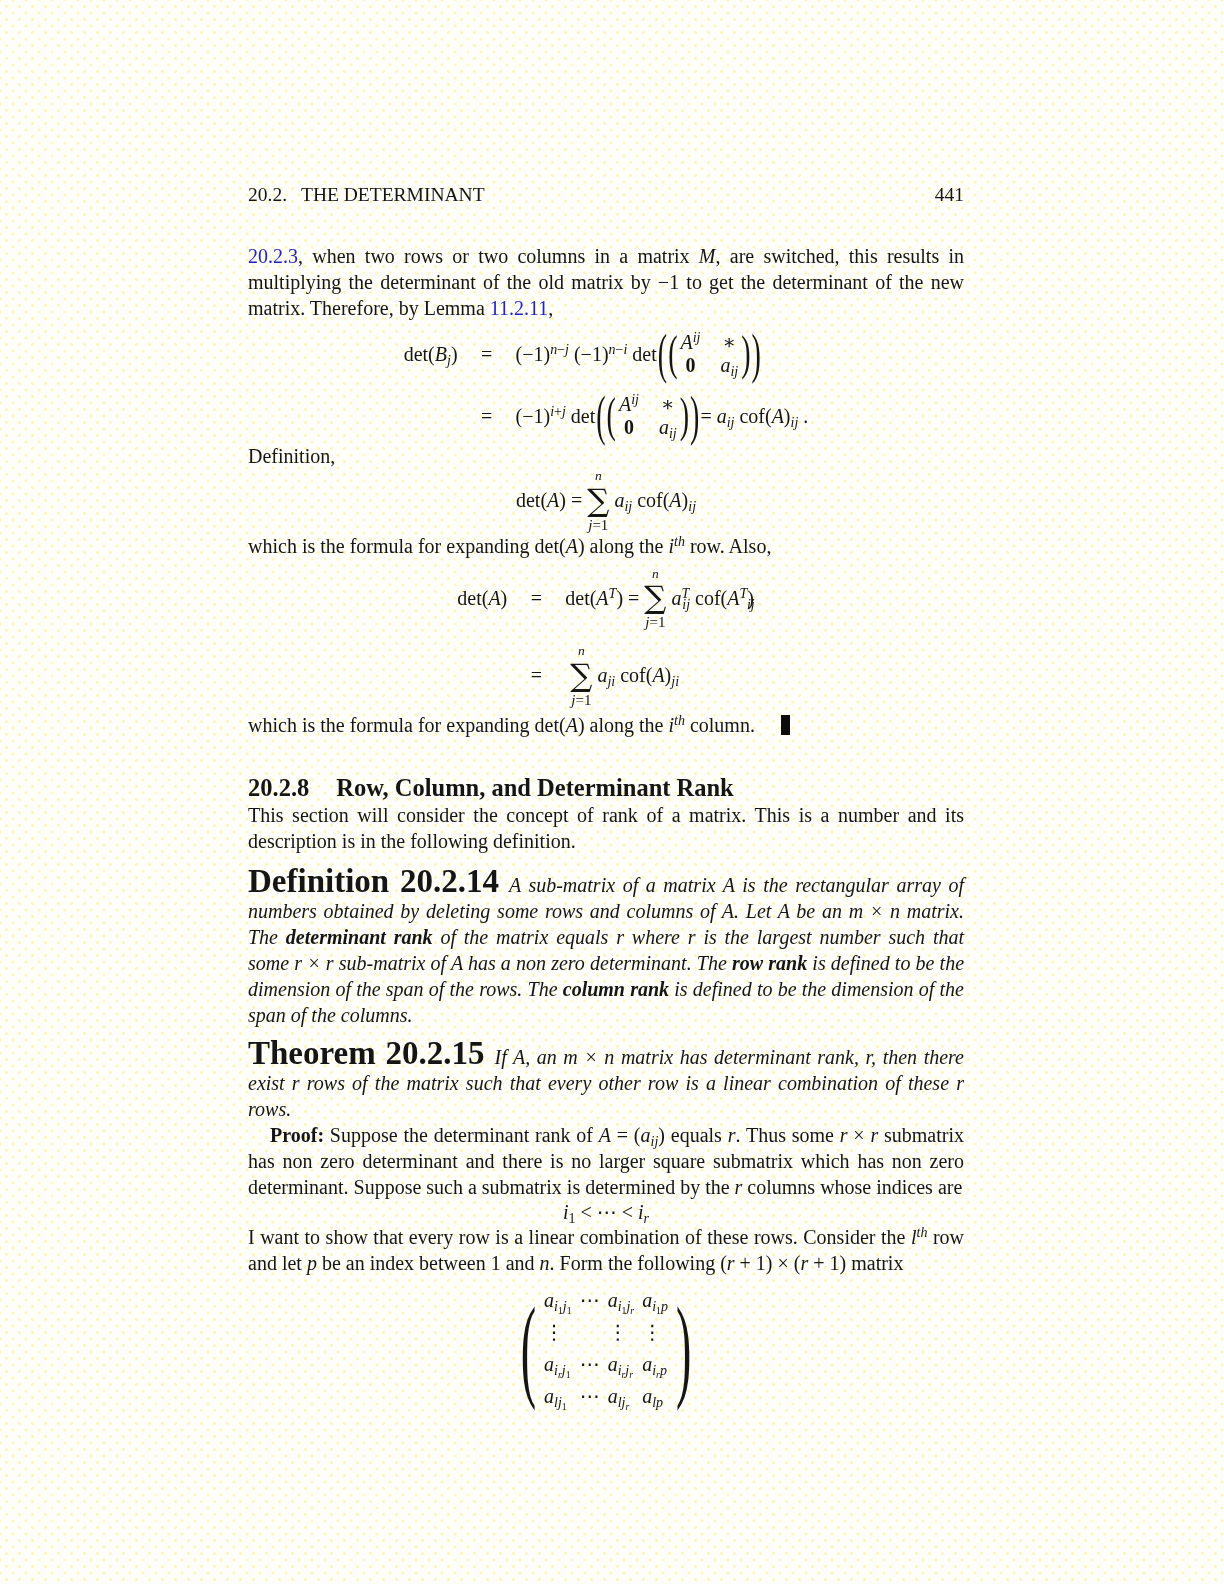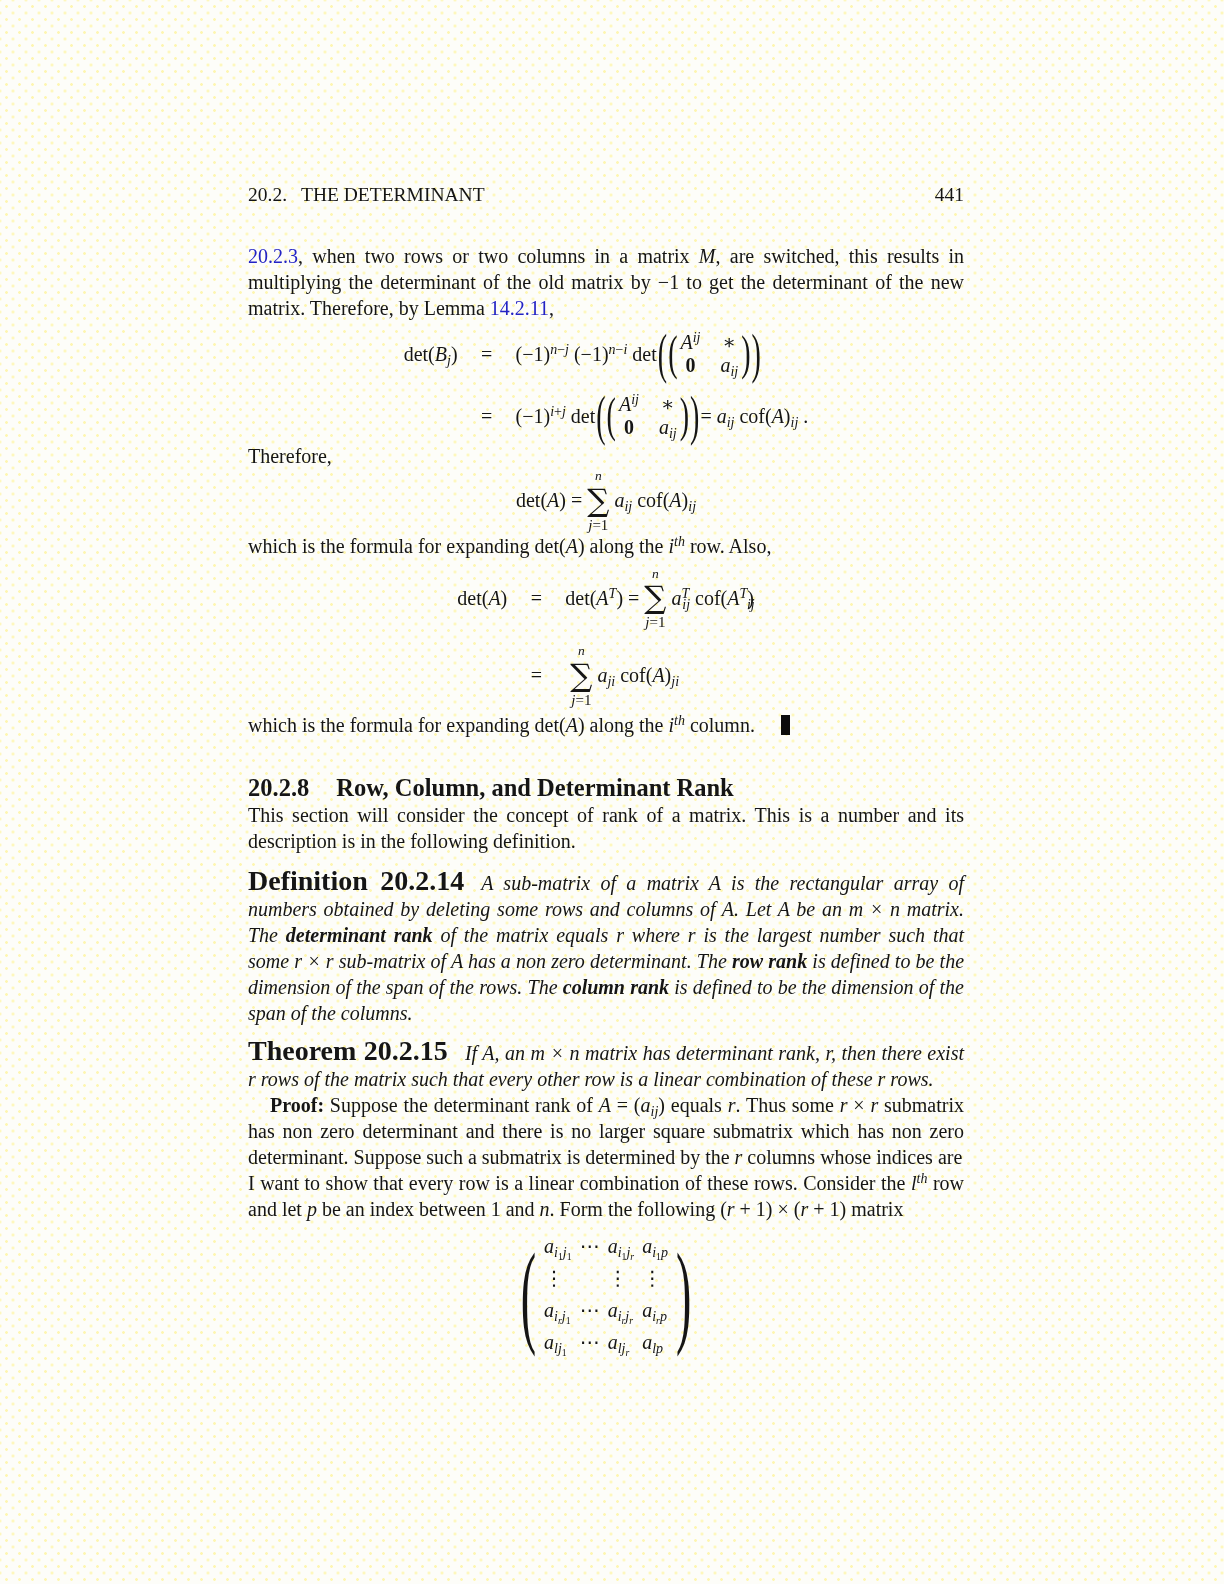--- a/index.html
+++ b/index.html
@@ -49,21 +49,21 @@
   .sum{display:inline-flex;flex-direction:column;align-items:center;line-height:1;margin:0 5px;}
   .sum .top{font-size:13.5px;margin-bottom:2px;}
   .sum .sig{font-size:31px;font-family:"DejaVu Serif",serif;}
   .sum .bot{font-size:15px;margin-top:2px;}
   
   .qed{display:inline-block;width:9px;height:20px;background:#0b0b0b;
     margin-left:26px;vertical-align:-3px;}
   
   h2.sechead{font-size:24.5px;margin:36px 0 0 0;font-weight:bold;}
   h2.sechead .num{margin-right:27px;}
-  .envhead{font-weight:bold;font-size:28px;font-style:normal;margin-right:17px;}
+  .envhead{font-weight:bold;font-size:33px;font-style:normal;margin-right:10px;}
   .env{font-size:20px;line-height:26px;text-align:justify;font-style:italic;margin:0;}
   .proof{text-indent:22px;}
   
   .bigmat{display:flex;justify-content:center;align-items:center;margin-top:12px;font-size:20px;}
   .m44{display:inline-grid;grid-template-columns:repeat(4,max-content);
     column-gap:32px;row-gap:7px;align-items:center;justify-items:start;
     margin:0 8px;line-height:24px;gap:8px;}
   .m44 .ctr{justify-self:center;}
   .p-big{font-size:46px;transform:scaleY(2.5);}
   .mt10{margin-top:10px;} .mt6{margin-top:6px;} .mt12{margin-top:12px;}
@@ -75,21 +75,21 @@
 <div class="page">
   <div class="content">
 
     <div class="runhead">
       <div>
         <span class="sec">20.2.</span><span>THE DETERMINANT</span>
       </div>
       <span>441</span>
     </div>
 
-    <p class="body"><span class="m-l">20.2.3</span>, when two rows or two columns in a matrix <span class="m-i">M</span>, are switched, this results in multiplying the determinant of the old matrix by −1 to get the determinant of the new matrix. Therefore, by Lemma <span class="m-l">14.2.11</span>,</p>
+    <p class="body"><span class="m-l">20.2.3</span>, when two rows or two columns in a matrix <span class="m-i">M</span>, are switched, this results in multiplying the determinant of the old matrix by −1 to get the determinant of the new matrix. Therefore, by Lemma <span class="m-l">11.2.11</span>,</p>
 
     <div class="eqgrid eq1">
       <span class="lhs">det(<span class="m-i">B</span><sub><span class="m-i">j</span></sub>)</span>
       <span class="rel">=</span>
       <span class="rhs">
         <span class="seg">(−1)<sup><span class="m-i">n</span>−<span class="m-i">j</span></sup> (−1)<sup><span class="m-i">n</span>−<span class="m-i">i</span></sup> det</span>
         <span class="paren p-out2">(</span>
           <span class="paren p-in2">(</span>
         <span class="m22">
           <span><span class="m-i">A</span><sup><span class="m-i">ij</span></sup></span>
@@ -112,21 +112,21 @@
           <span>∗</span>
           <span><span class="m-b">0</span></span>
           <span><span class="m-i">a</span><sub><span class="m-i">ij</span></sub></span>
         </span>
         <span class="paren p-in2">)</span>
           <span class="paren p-out2">)</span>
         <span class="seg">= <span class="m-i">a</span><sub><span class="m-i">ij</span></sub> cof(<span class="m-i">A</span>)<sub><span class="m-i">ij</span></sub> .</span>
       </span>
     </div>
 
-    <p class="body noj">Therefore,</p>
+    <p class="body noj">Definition,</p>
 
     <div class="ceqflex">
       <span class="seg">det(<span class="m-i">A</span>) =</span>
       <span class="sum">
         <span class="top"><span class="m-i">n</span></span>
         <span class="sig">∑</span>
         <span class="bot"><span class="m-i">j</span>=1</span>
       </span>
       <span class="seg"><span class="m-i">a</span><sub><span class="m-i">ij</span></sub> cof(<span class="m-i">A</span>)<sub><span class="m-i">ij</span></sub></span>
     </div>
@@ -167,20 +167,21 @@
     <p class="body mt16">This section will consider the concept of rank of a matrix. This is a number and its description is in the following definition.</p>
 
     <p class="env mt14"><span class="envhead">Definition 20.2.14</span><span>A sub-matrix of a matrix A is the rectangular array of numbers obtained by deleting some rows and columns of A. Let A be an m × n matrix. The <span class="m-b">determinant rank</span> of the matrix equals r where r is the largest number such that some r × r sub-matrix of A has a non zero determinant. The <span class="m-b">row rank</span> is defined to be the dimension of the span of the rows. The <span class="m-b">column rank</span> is defined to be the dimension of the span of the columns.</span></p>
 
     <p class="env mt12"><span class="envhead">Theorem 20.2.15</span><span>If A, an m × n matrix has determinant rank, r, then there exist r rows of the matrix such that every other row is a linear combination of these r rows.</span></p>
 
     <p class="body proof mt16"><span class="m-b">Proof:</span> Suppose the determinant rank of <span class="m-i">A</span> = (<span class="m-i">a</span><sub><span class="m-i">ij</span></sub>) equals <span class="m-i">r</span>. Thus some <span class="m-i">r</span> × <span class="m-i">r</span> submatrix has non zero determinant and there is no larger square submatrix which has non zero determinant. Suppose such a submatrix is determined by the <span class="m-i">r</span> columns whose indices are</p>
 
 
 
+    <p class="ceq"><span class="m-i">i</span><sub>1</sub> &lt; ⋯ &lt; <span class="m-i">i</span><sub><span class="m-i">r</span></sub></p>
 
     <p class="body mt6">I want to show that every row is a linear combination of these rows. Consider the <span class="m-i">l</span><sup><span class="m-i">th</span></sup> row and let <span class="m-i">p</span> be an index between 1 and <span class="m-i">n</span>. Form the following (<span class="m-i">r</span> + 1) × (<span class="m-i">r</span> + 1) matrix</p>
 
     <div class="bigmat">
       <span class="paren p-big">(</span>
       <span class="m44">
         <span><span class="m-i">a</span><sub><span class="m-i">i</span><sub>1</sub><span class="m-i">j</span><sub>1</sub></sub></span>
         <span class="ctr">⋯</span>
         <span><span class="m-i">a</span><sub><span class="m-i">i</span><sub>1</sub><span class="m-i">j</span><sub><span class="m-i">r</span></sub></sub></span>
         <span><span class="m-i">a</span><sub><span class="m-i">i</span><sub>1</sub><span class="m-i">p</span></sub></span>

